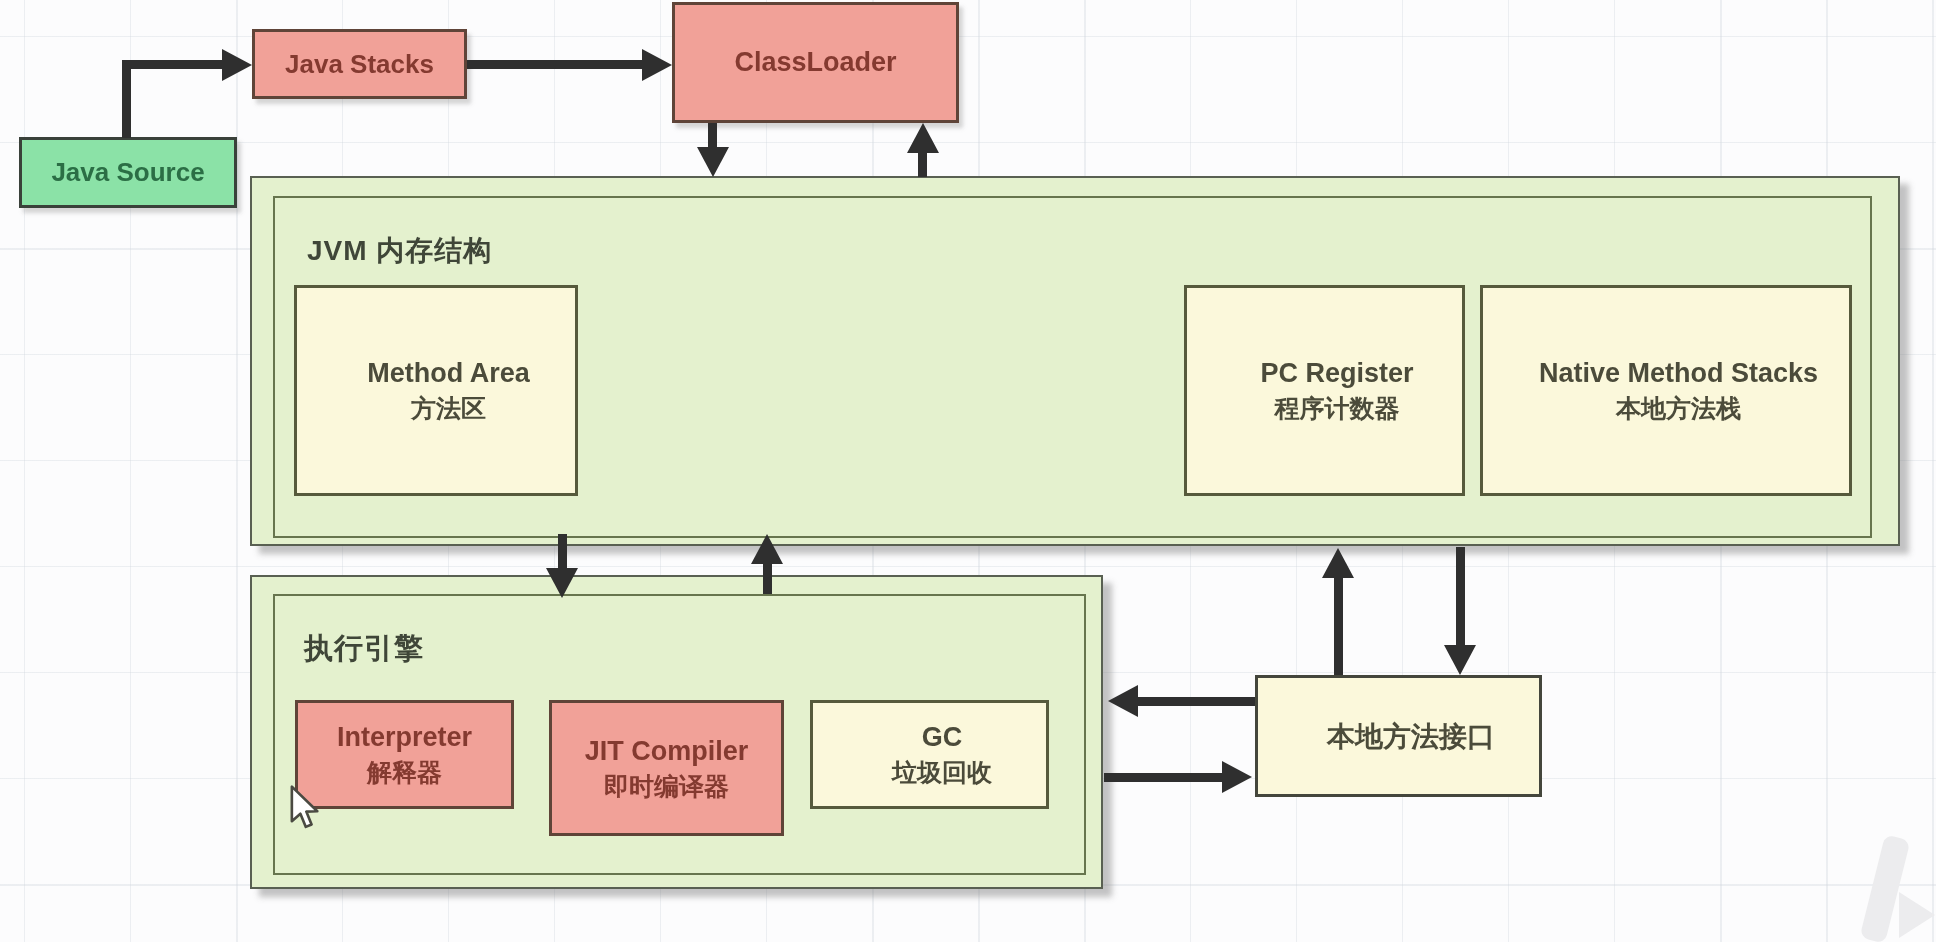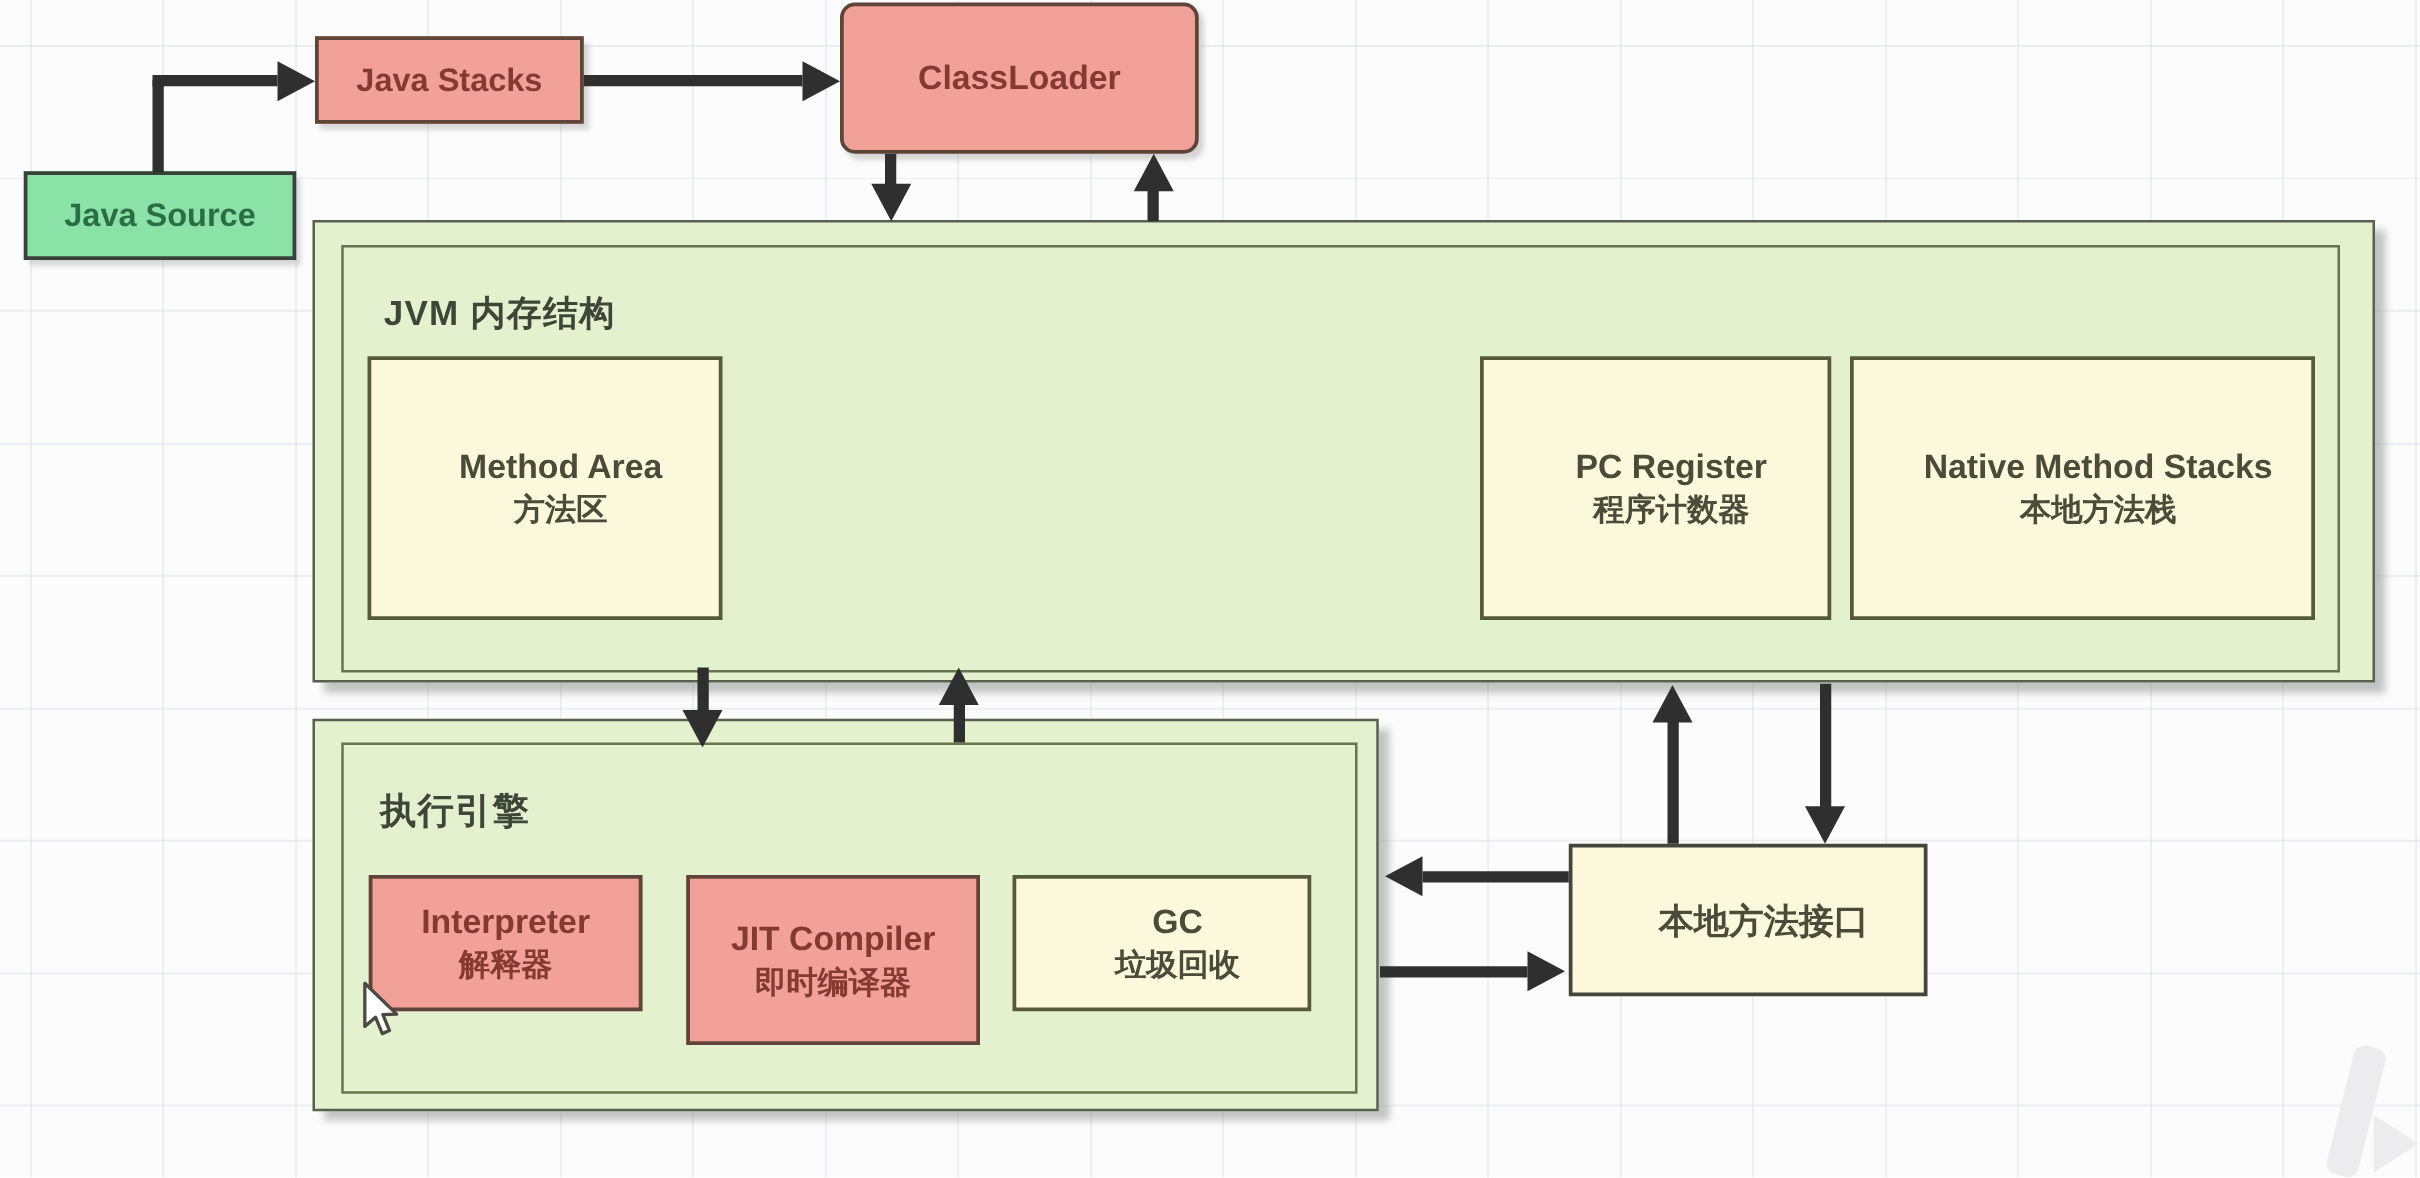--- a/index.html
+++ b/index.html
@@ -61,21 +61,21 @@
 <div id="canvas" style="--pink-fill: #F1A198; --pink-border: #5F4438; --pink-text: #843A30; --green-fill: #8BE2A7; --green-border: #3A413A; --green-text: #2B6E45; --yellow-fill: #FBF8DB; --yellow-border: #565A3C; --yellow-text: #4B4B3A; --container-fill: #E4F1CE; --container-border: #596052; --inner-border: #67754E; --arrow: #2F2F2F;">
 
   <div class="node greenbox" style="left:19px;top:137px;width:218px;height:71px;">
     <span class="en" style="font-size:26px">Java Source</span>
   </div>
 
   <div class="node pink" style="left:252px;top:29px;width:215px;height:70px;">
     <span class="en" style="font-size:26px">Java Stacks</span>
   </div>
 
-  <div class="node pink" style="left:672px;top:2px;width:287px;height:121px;border-radius:12px;">
+  <div class="node pink" style="left:672px;top:2px;width:287px;height:121px;">
     <span class="en">ClassLoader</span>
   </div>
 
   <div class="container" style="left:250px;top:176px;width:1650px;height:370px;">
     <div class="inner-frame" style="left:21px;top:18px;width:1599px;height:342px;"></div>
     <div class="ctitle" style="left:55px;top:54px;">JVM 内存结构</div>
 
     <div class="node yellow" style="left:42px;top:107px;width:284px;height:211px;">
       <span class="en">Method Area</span>
       <span class="zh">方法区</span>

